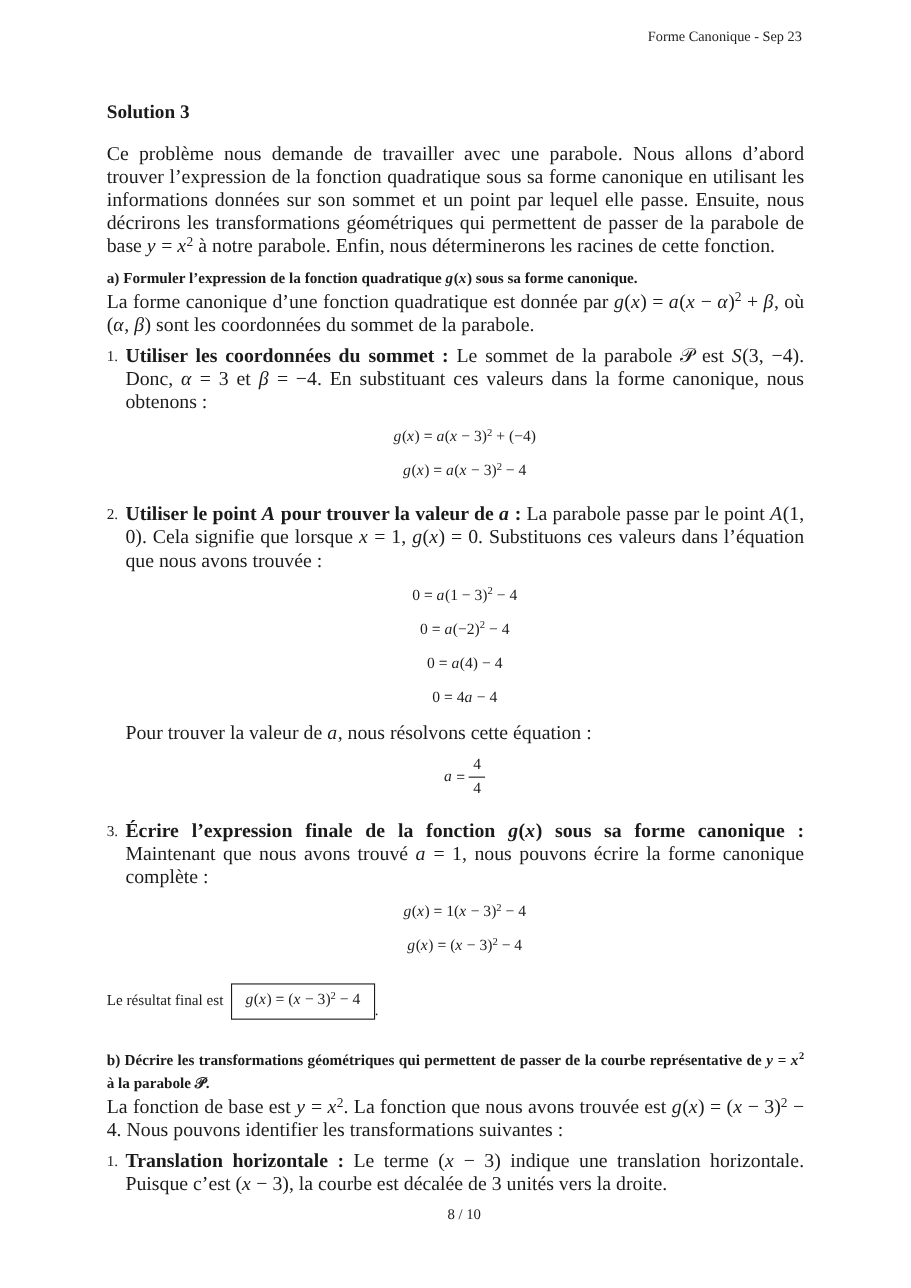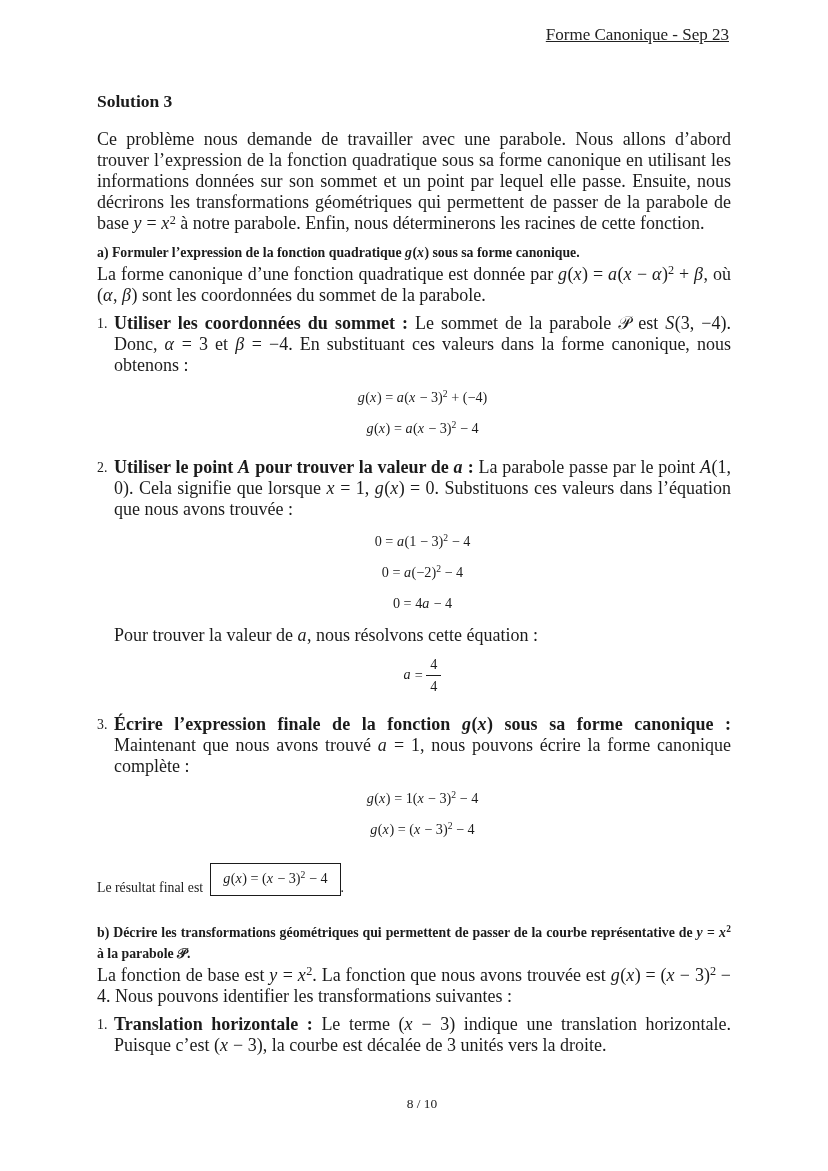--- a/index.html
+++ b/index.html
@@ -11,23 +11,22 @@
     margin: 0 auto;
     background: #ffffff;
     overflow: hidden;
     color: #1b1b1b;
     font-family: "Liberation Serif", serif;
   }
   .header {
     position: absolute;
     top: 25px;
     right: 99px;
-    font-size: 17px;
+    font-size: 13px;
     color: #222;
-    text-decoration: underline;
   }
   .content {
     position: absolute;
     left: 97px;
     top: 0;
     width: 634px;
     padding-top: 90px;
   }
   .title {
     font-size: 17.5px;
@@ -66,21 +65,21 @@
     display: inline-block;
     vertical-align: middle;
     text-align: center;
     line-height: 1.2;
     margin-top: -2px;
   }
   .frac .fnum { display: block; padding: 0 4px 2px 4px; border-bottom: 1.2px solid #1b1b1b; }
   .frac .fden { display: block; padding: 2px 4px 0 4px; }
   .result-line {
     display: flex;
-    align-items: flex-end;
+    align-items: center;
     margin: 12px 0 0 0;
     font-size: 13.8px;
   }
   .result-box {
     display: inline-block;
     border: 1.3px solid #1b1b1b;
     padding: 5px 12px 7px 12px;
     margin-left: 7px;
     font-size: 14.2px;
     line-height: 19px;
@@ -121,20 +120,21 @@
       </div>
     </div>
 
     <div class="li">
       <span class="li-marker">2.</span>
       <div class="li-body">
         <p class="para"><b>Utiliser le point </b><b class="mi"><i>A</i></b><b> pour trouver la valeur de </b><b class="mi"><i>a</i></b><b> : </b>La parabole passe par le point <span class="mi"><i>A</i>(1, 0)</span>. Cela signifie que lorsque <span class="mi"><i>x</i> = 1</span>, <span class="mi"><i>g</i>(<i>x</i>) = 0</span>. Substituons ces valeurs dans l’équation que nous avons trouvée :</p>
         <div class="eqs">
             <div class="eq"><span class="mi">0 = <i>a</i>(1 − 3)<sup>2</sup> − 4</span></div>
             <div class="eq"><span class="mi">0 = <i>a</i>(−2)<sup>2</sup> − 4</span></div>
+            <div class="eq"><span class="mi">0 = <i>a</i>(4) − 4</span></div>
             <div class="eq"><span class="mi">0 = 4<i>a</i> − 4</span></div>
           </div>
         <p class="para">Pour trouver la valeur de <span class="mi"><i>a</i></span>, nous résolvons cette équation :</p>
         <div class="eqs">
             <div class="eq"><span class="mi"><i>a</i> = </span><span class="frac"><span class="fnum mi">4</span><span class="fden mi">4</span></span></div>
           </div>
       </div>
     </div>
 
     <div class="li">

